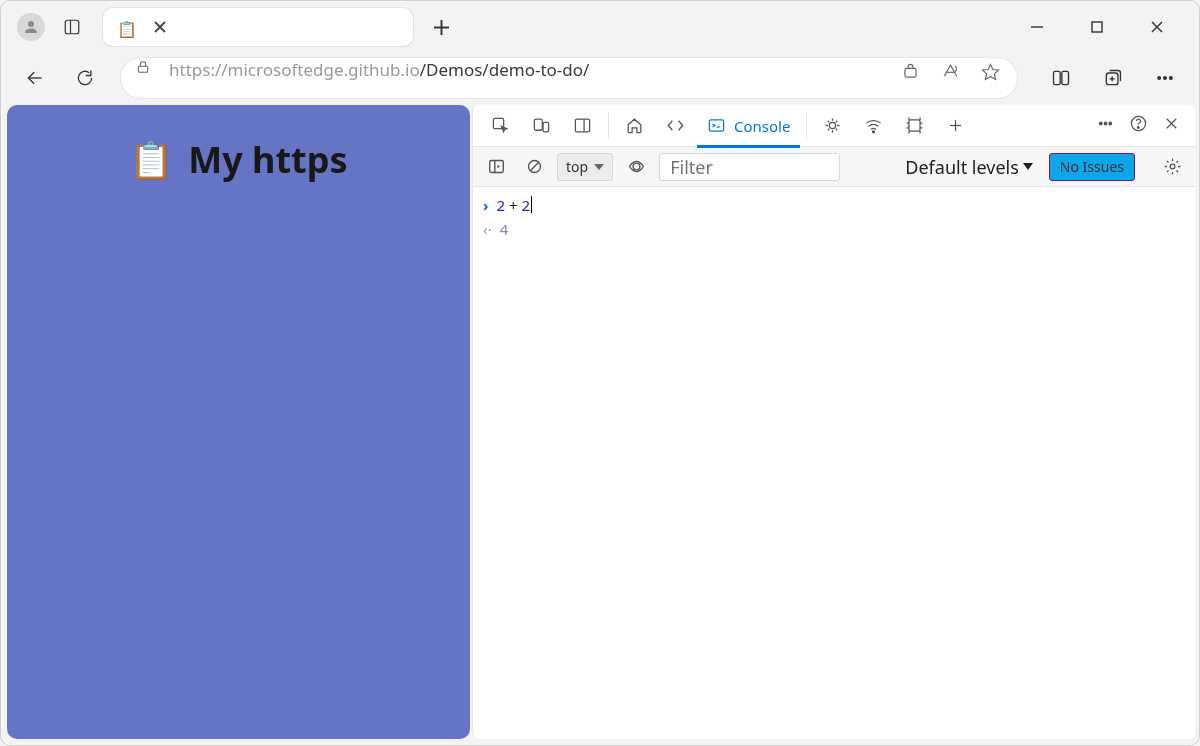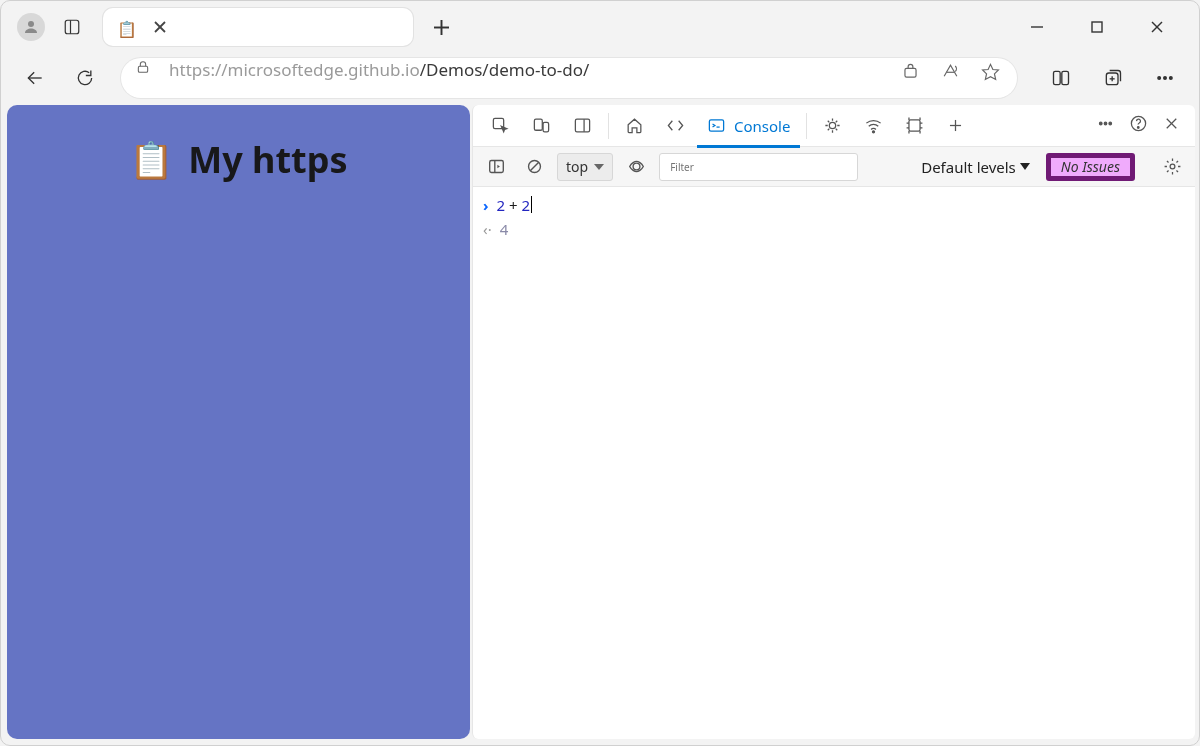--- a/index.html
+++ b/index.html
@@ -62,24 +62,24 @@
   .dt-sep{width:1px;height:26px;background:#e2e2e2;margin:0 4px;}
   .dt-tabs .spacer{flex:1;}
   .dt-right{display:flex;align-items:center;gap:14px;padding-right:6px;}
   .dt-right svg{width:19px;height:19px;stroke:#555;fill:none;stroke-width:1.6;}
 
   .console-bar{height:40px;background:#f6f6f6;border-bottom:1px solid #e6e6e6;display:flex;align-items:center;padding:0 8px;gap:8px;}
   .cb-btn{width:30px;height:30px;display:flex;align-items:center;justify-content:center;}
   .cb-btn svg{width:17px;height:17px;stroke:#555;fill:none;stroke-width:1.6;}
   .context-sel{height:28px;background:#ececec;border:1px solid #d7d7d7;border-radius:3px;display:flex;align-items:center;padding:0 8px;font-size:14px;color:#333;gap:6px;}
   .context-sel .caret{width:0;height:0;border-left:5px solid transparent;border-right:5px solid transparent;border-top:6px solid #666;}
-  .filter-input{height:28px;border:1px solid #d7d7d7;border-radius:3px;padding:0 10px;font-size:10px;color:#888;width:199px;background:#fff;outline:none;}
-  .levels{display:flex;align-items:center;font-size:15px;color:#222;gap:4px;margin-left:auto;}
+  .filter-input{height:28px;border:1px solid #d7d7d7;border-radius:3px;padding:0 10px;font-size:18px;color:#888;width:181px;background:#fff;outline:none;}
+  .levels{display:flex;align-items:center;font-size:18px;color:#222;gap:4px;margin-left:auto;}
   .levels .caret{width:0;height:0;border-left:5px solid transparent;border-right:5px solid transparent;border-top:7px solid #222;}
-  .issues{height:28px;background:#f0abfc;border:5px solid #701a75;border-radius:3px;padding:0 10px;font-size:14px;color:#333;display:flex;align-items:center;margin-left:8px;font-style:italic;}
+  .issues{height:28px;background:#0ea5e9;border:1px solid #701a75;border-radius:3px;padding:0 10px;font-size:14px;color:#333;display:flex;align-items:center;margin-left:8px;}
   .gear{margin-left:14px;}
   .gear svg{width:19px;height:19px;stroke:#555;fill:none;stroke-width:1.6;}
 
   .console-body{flex:1;padding:6px 10px;font-family:Consolas,Menlo,monospace;font-size:15px;overflow:auto;}
   .row{display:flex;align-items:baseline;gap:8px;line-height:24px;}
   .chev-in{color:#0a66ff;font-weight:bold;}
   .chev-out{color:#9a9a9a;}
   .num{color:#2326c0;}
   .op{color:#1b1b1b;}
   .cursor{display:inline-block;width:1px;height:17px;background:#000;vertical-align:-2px;margin-left:1px;animation:blink 1s steps(1) infinite;}

